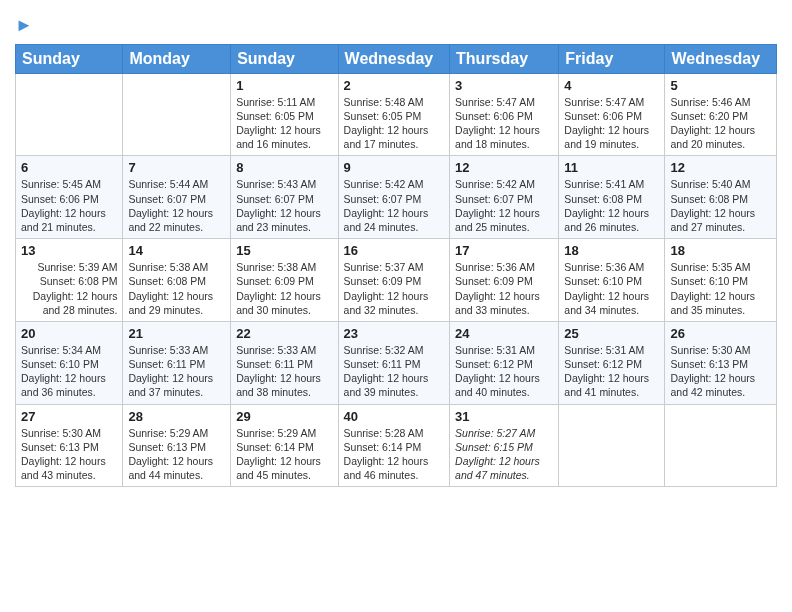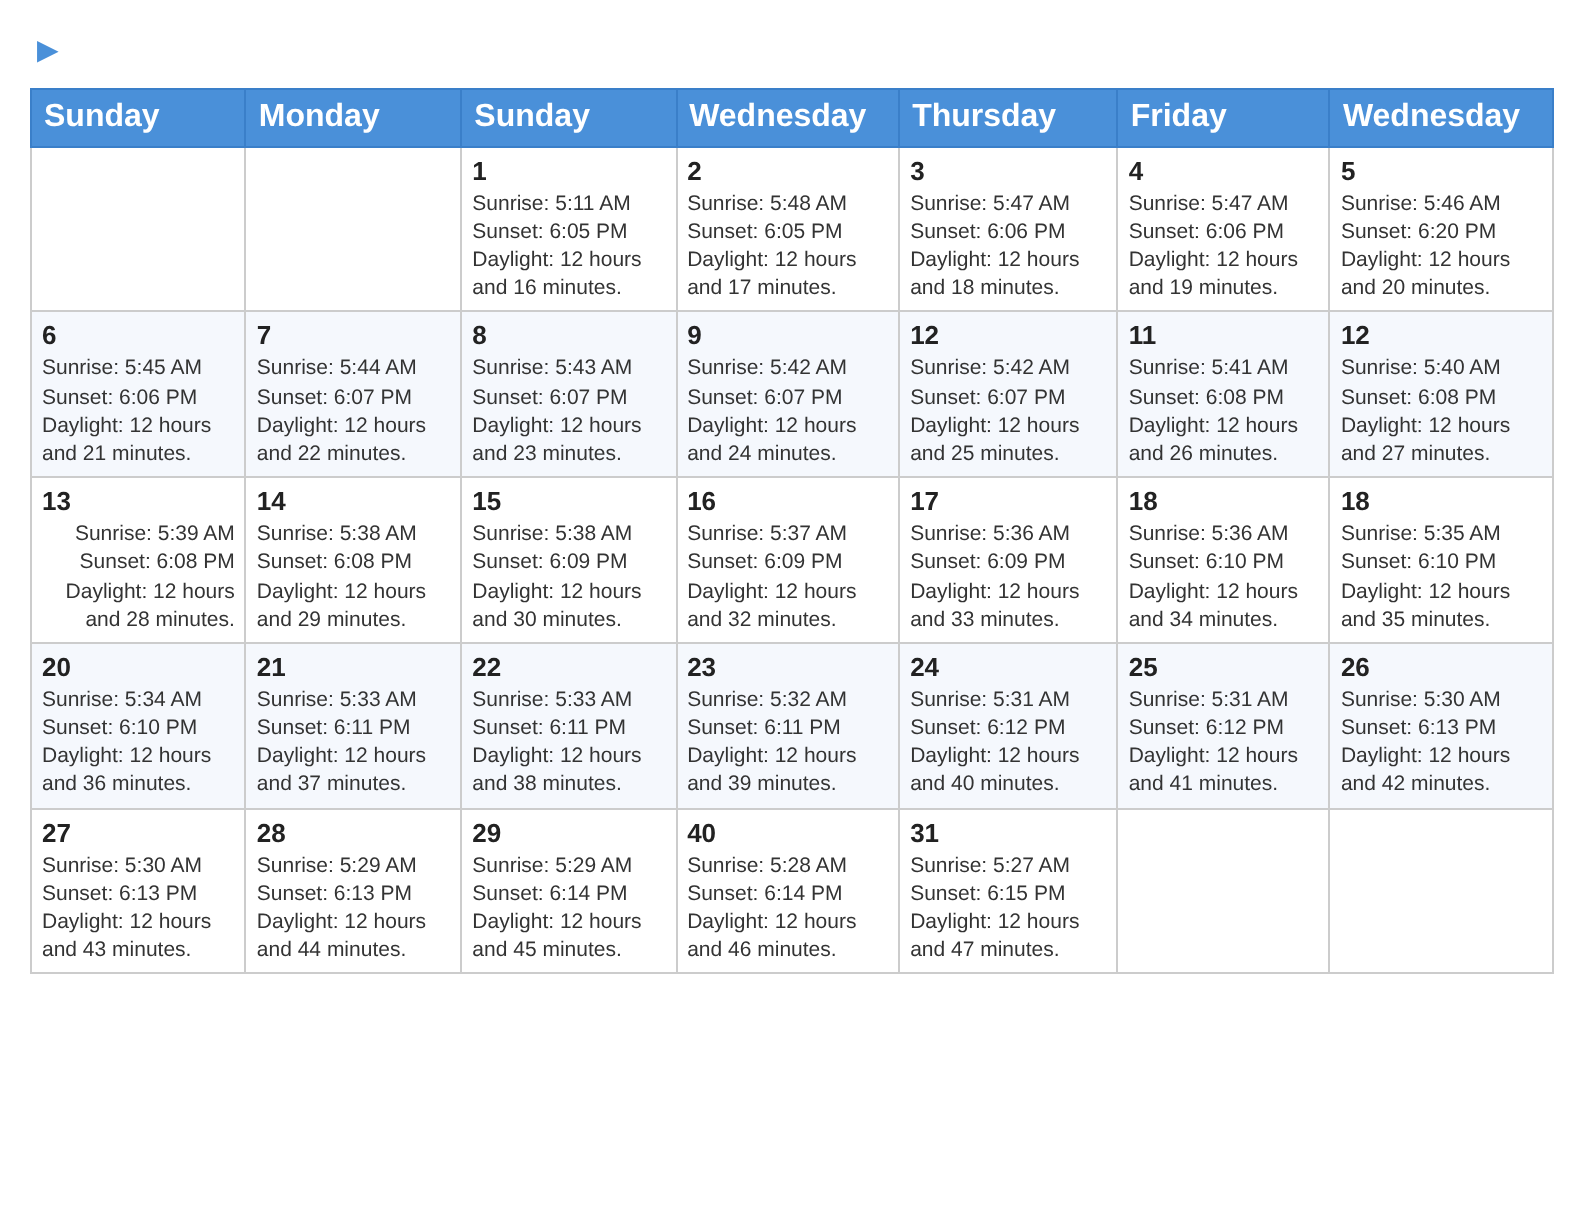--- a/index.html
+++ b/index.html
@@ -317,21 +317,21 @@
 Daylight: 12 hours and 45 minutes.</div>
           </td>
           <td>
             <span class="day-number">40</span>
             <div class="day-info" style="white-space: pre-line;">Sunrise: 5:28 AM
 Sunset: 6:14 PM
 Daylight: 12 hours and 46 minutes.</div>
           </td>
           <td>
             <span class="day-number">31</span>
-            <div class="day-info" style="white-space: pre-line;">Sunrise: 5:27 AM
+            <div class="day-info" style="white-space: pre-line; font-style: italic;">Sunrise: 5:27 AM
 Sunset: 6:15 PM
 Daylight: 12 hours and 47 minutes.</div>
           </td>
           <td class="empty-cell"></td>
           <td class="empty-cell"></td>
         </tr>
       </tbody>
   </table>
 </div>
 

